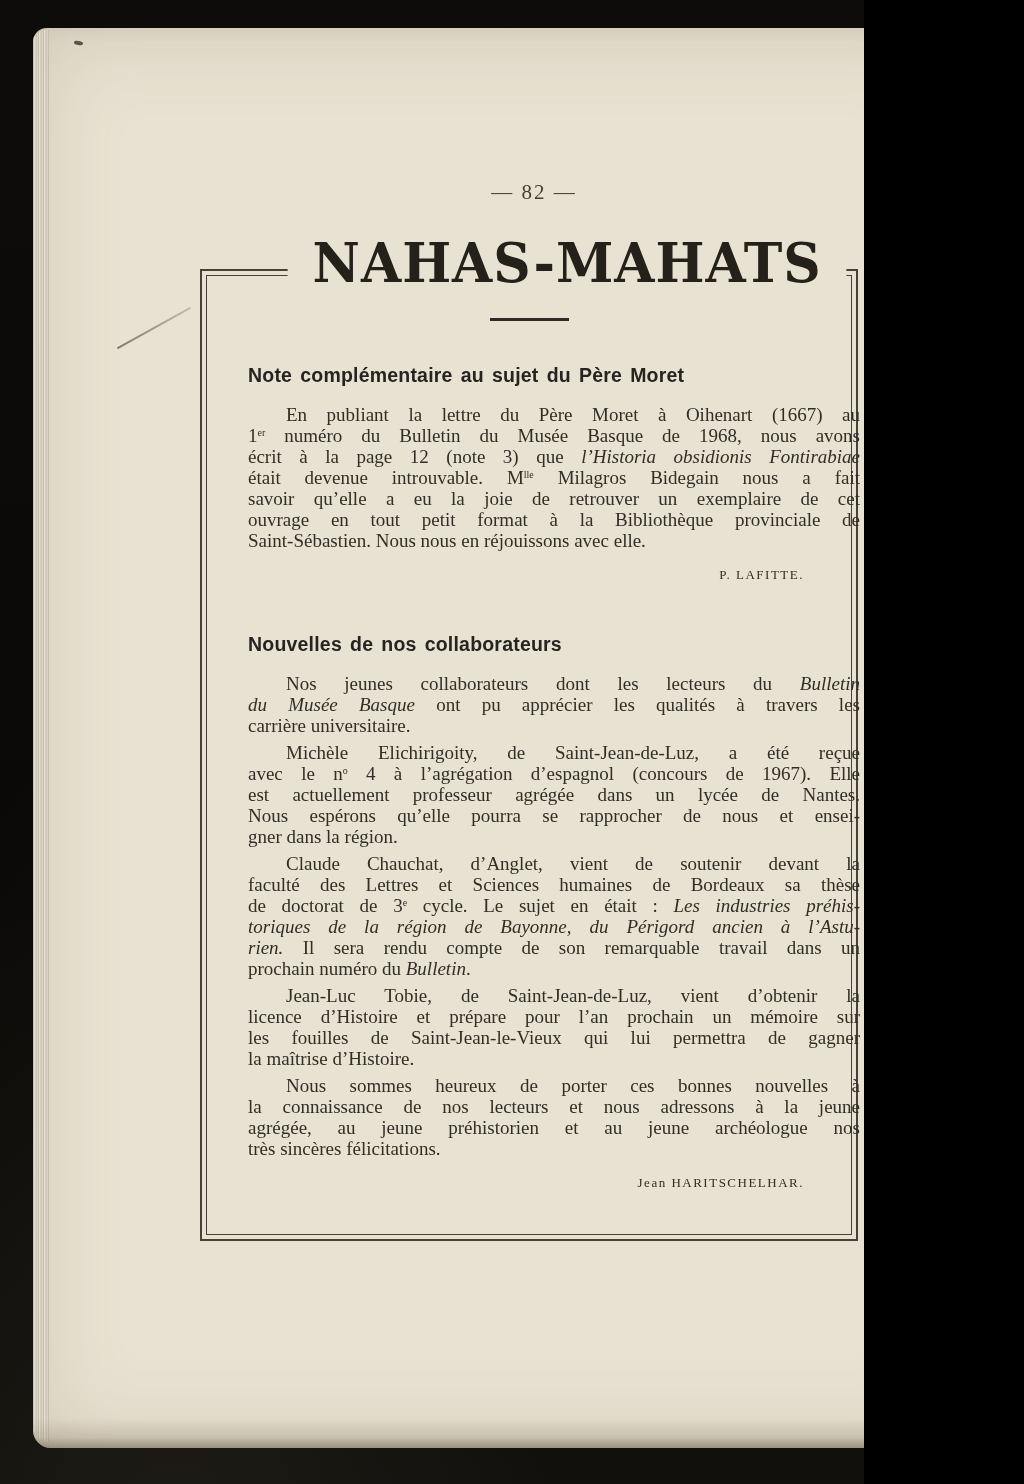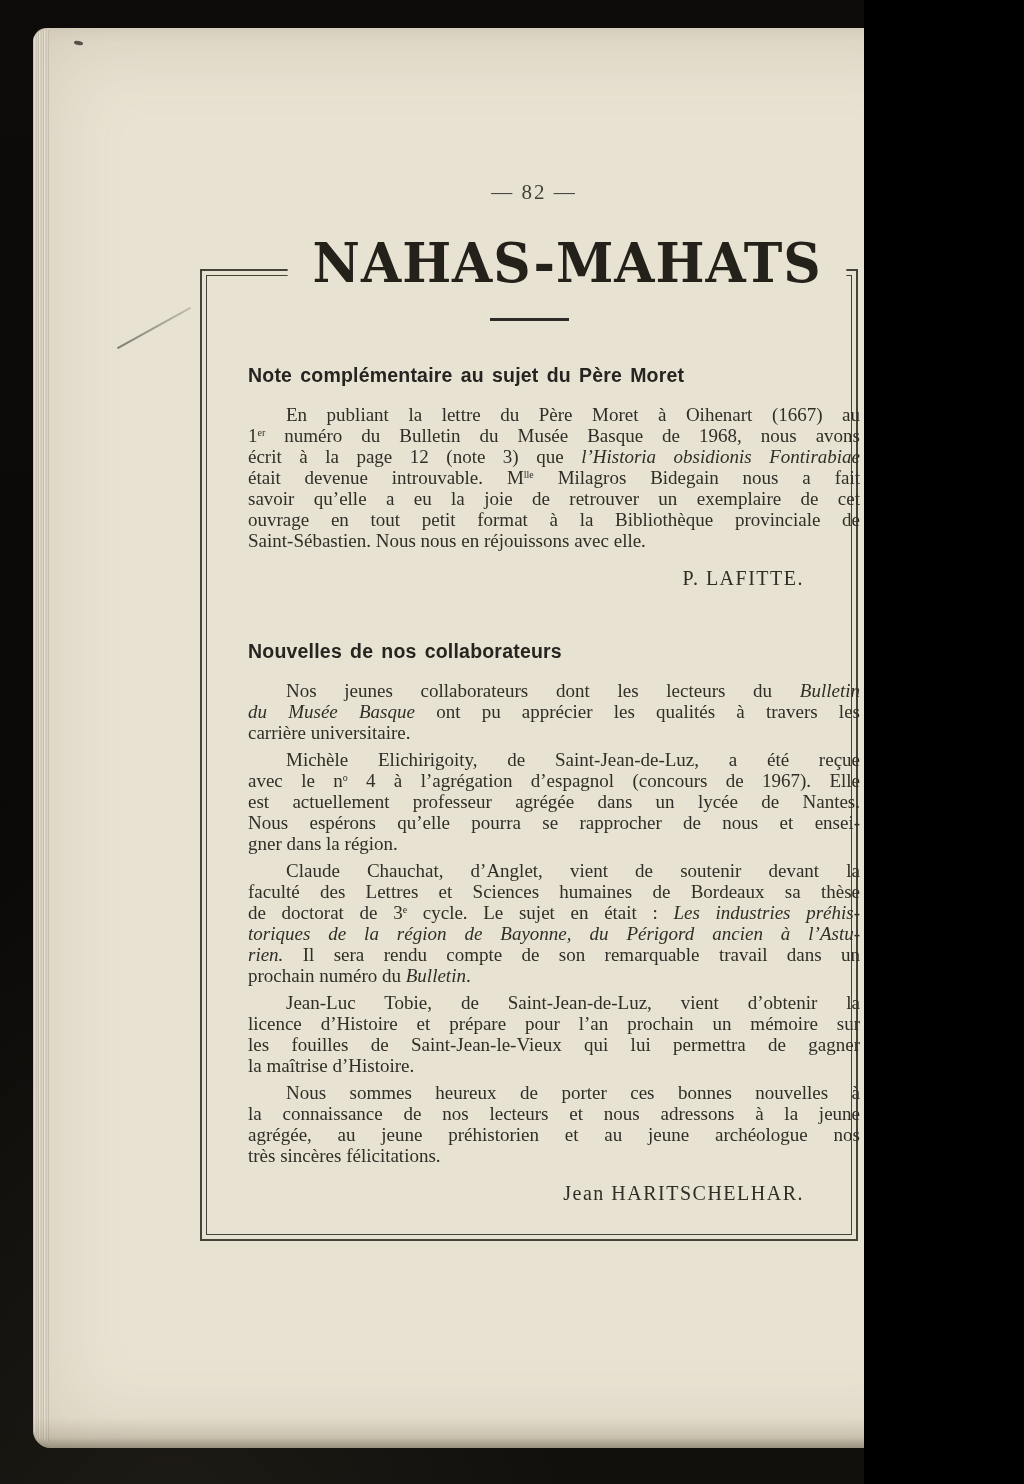--- a/index.html
+++ b/index.html
@@ -104,21 +104,21 @@
   .line {
     font-size: 19px; line-height: 21px;
     text-align: justify; text-align-last: justify;
   }
   .line.first { text-indent: 38px; }
   .line.last  { text-align-last: left; }
   .line i { }
   .line sup { font-size: 10px; line-height: 0; vertical-align: 6px; }
   .sig {
     margin-top: 16px; text-align: right; padding-right: 56px;
-    font-size: 20px; letter-spacing: 1.5px; color: #302d26;
+    font-size: 13px; letter-spacing: 1.5px; color: #302d26;
   }
 </style>
 </head>
 <body>
 
 <div class="photo">
   <div class="facing-edge"></div>
   <div class="page"></div>
   <div class="edge-stack"></div>
   <div class="fold-shadow"></div>

